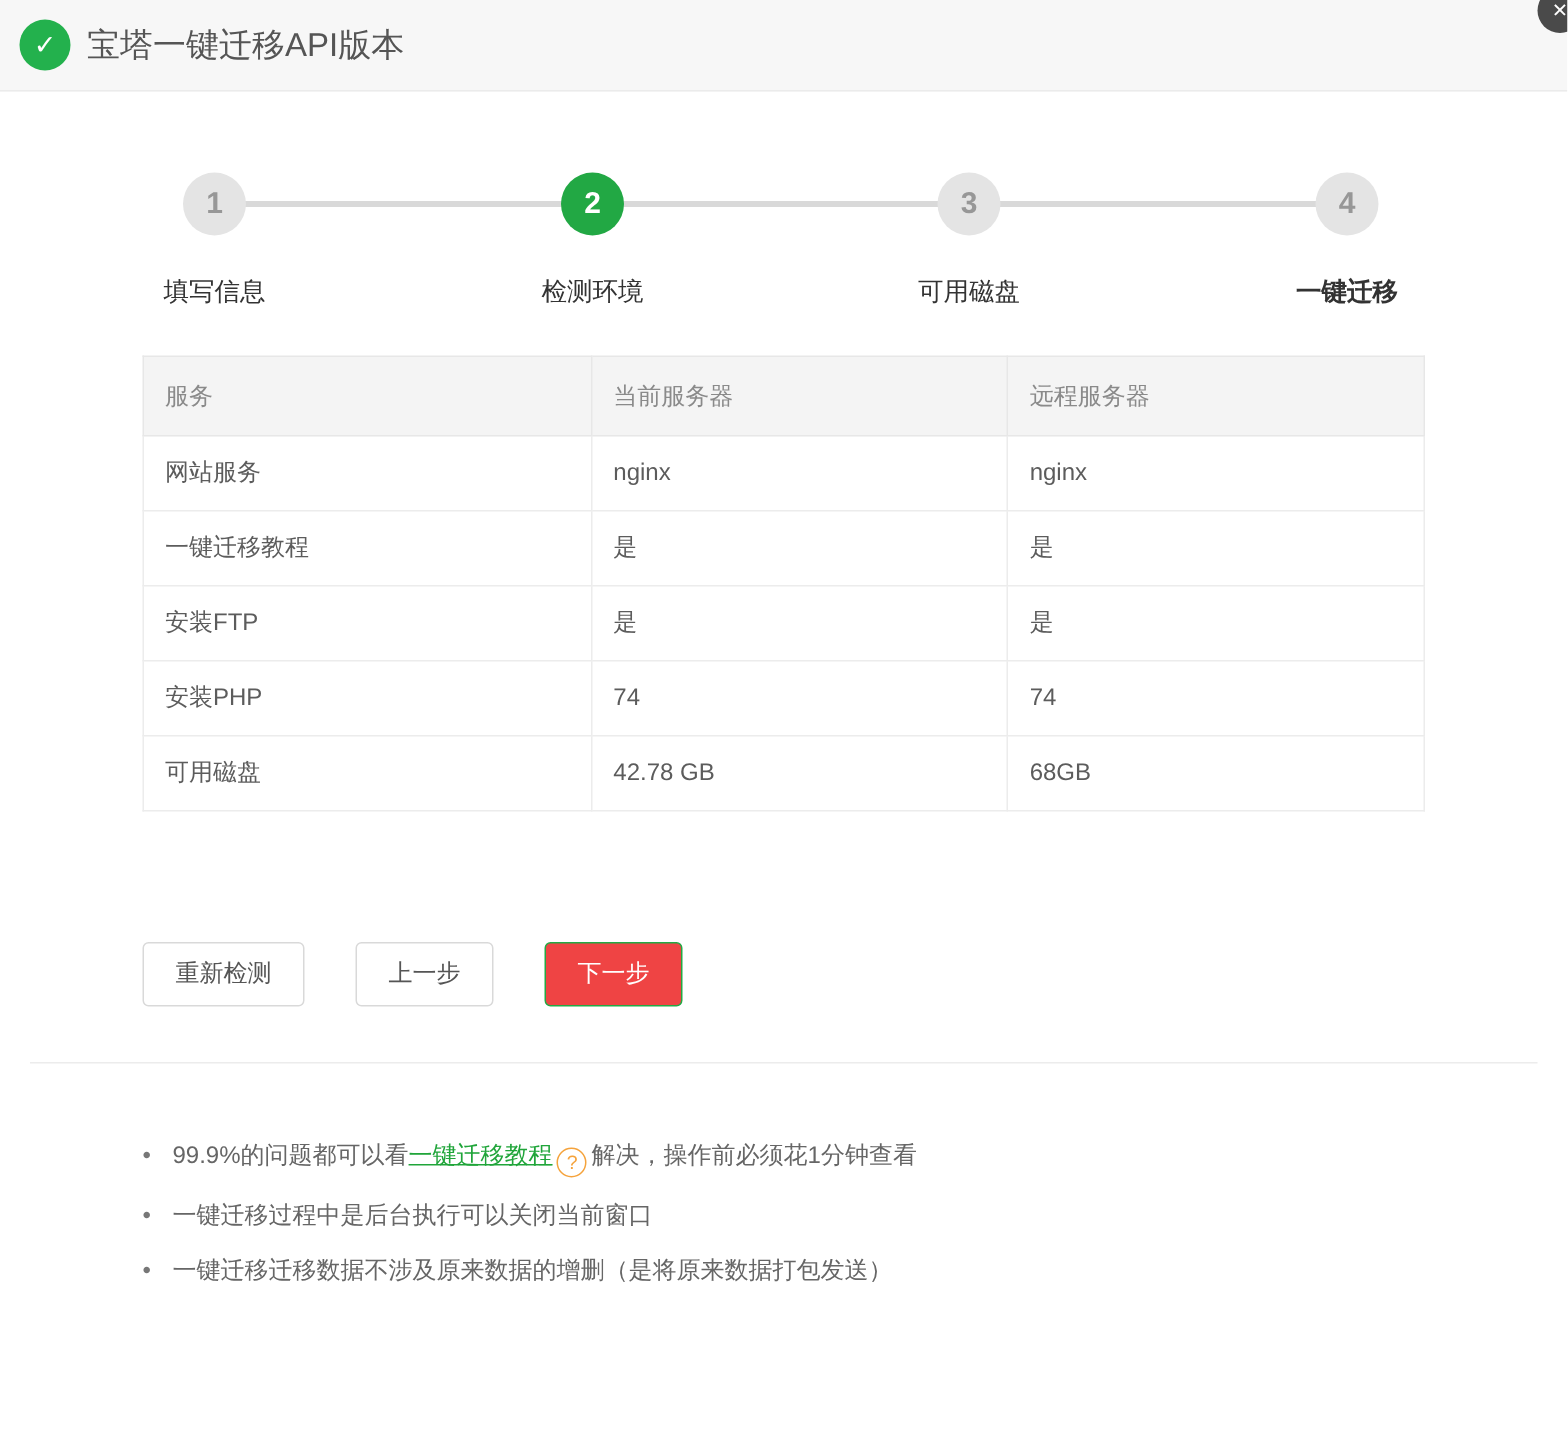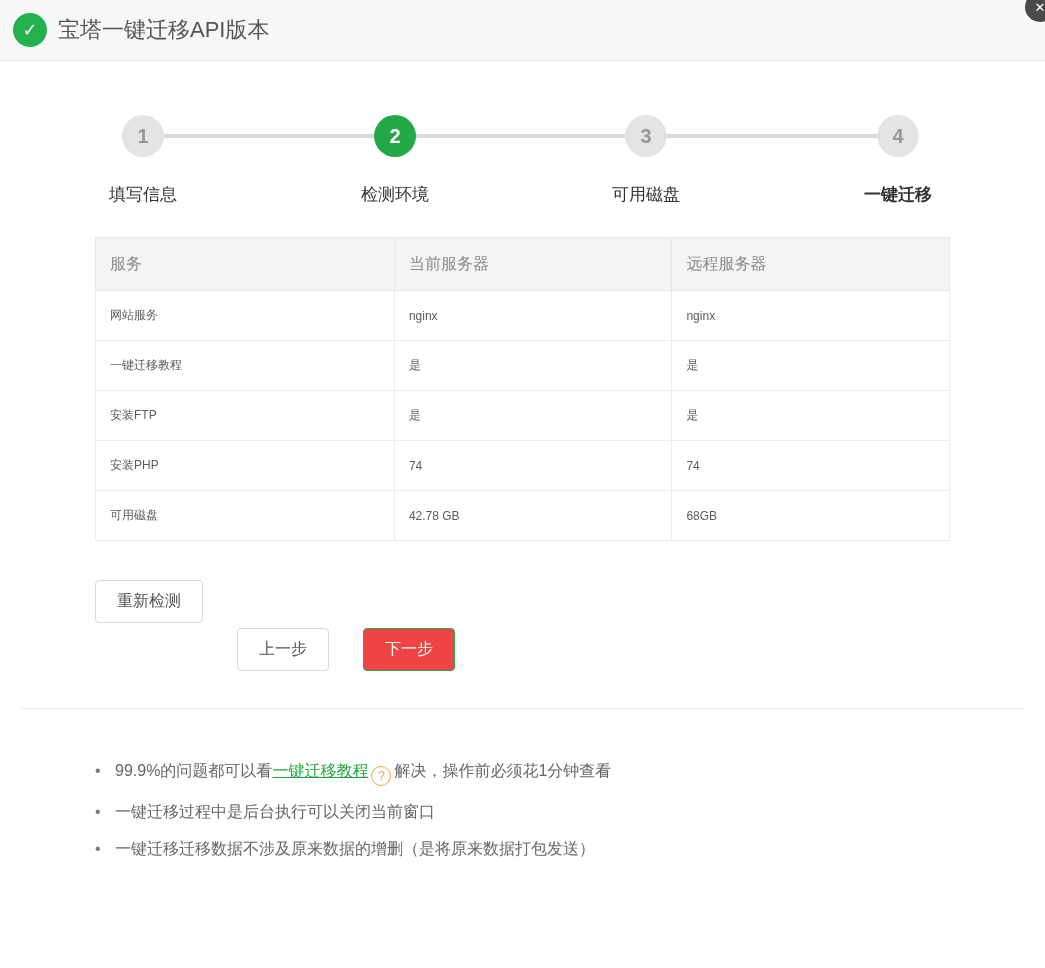--- a/index.html
+++ b/index.html
@@ -21,25 +21,25 @@
   .step-line { position:absolute; top:19px; left:48px; right:52px; height:4px; background:#d9d9d9; }
   .step-circle { position:absolute; top:0; width:42px; height:42px; border-radius:50%; background:#e4e4e4; color:#979797; font-size:20px; font-weight:bold; display:flex; align-items:center; justify-content:center; }
   .step-circle.active { background:#22a844; color:#fff; }
   .step-c1 { left:27px; } .step-c2 { left:279px; } .step-c3 { left:530px; } .step-c4 { left:782px; }
   .step-label { position:absolute; top:68px; width:150px; text-align:center; font-size:17px; color:#333; }
   .step-l1 { left:-27px; } .step-l2 { left:225px; } .step-l3 { left:476px; } .step-l4 { left:728px;font-weight:bold; }
 
   
   .check-table { width:100%; border-collapse:collapse; margin-top:30px;padding-left:27px; }
   .check-table th { background:#f4f4f4; color:#8a8a8a; font-weight:normal; text-align:left; font-size:16px; height:53px; padding:0 14px; border:1px solid #e7e7e7; }
-  .check-table td { color:#5c5c5c; font-size:12px; height:50px; padding:0 14px; border:1px solid #ececec; background:#fff; }
+  .check-table td { color:#5c5c5c; font-size:16px; height:50px; padding:0 14px; border:1px solid #ececec; background:#fff; }
   .col-service { width:35%; } .col-local { width:32.5%; } .col-remote { width:32.5%; }
 
   
-  .actions { margin-top:39px; display:flex; align-items:flex-start; }
+  .actions { margin-top:39px; display:flex; align-items:flex-end; }
   .btn { height:43px; padding:0 21px; font-size:16px; border-radius:4px; background:#fff; border:1px solid #d9d9d9; color:#555; cursor:pointer; font-family:inherit; }
   .btn + .btn { margin-left:34px;margin-top:48px; }
   .btn.primary { background:#ef4444; border:1px solid #23a945; color:#fff; }
 
   
   .divider { margin:37px 20px 0 20px; border:none; border-top:1px solid #ececec; height:0; }
 
   
   .notes { list-style:none; margin-top:50px; }
   .notes li { position:relative; padding-left:20px; font-size:16px; color:#666; margin-bottom:14px; line-height:23px; }

